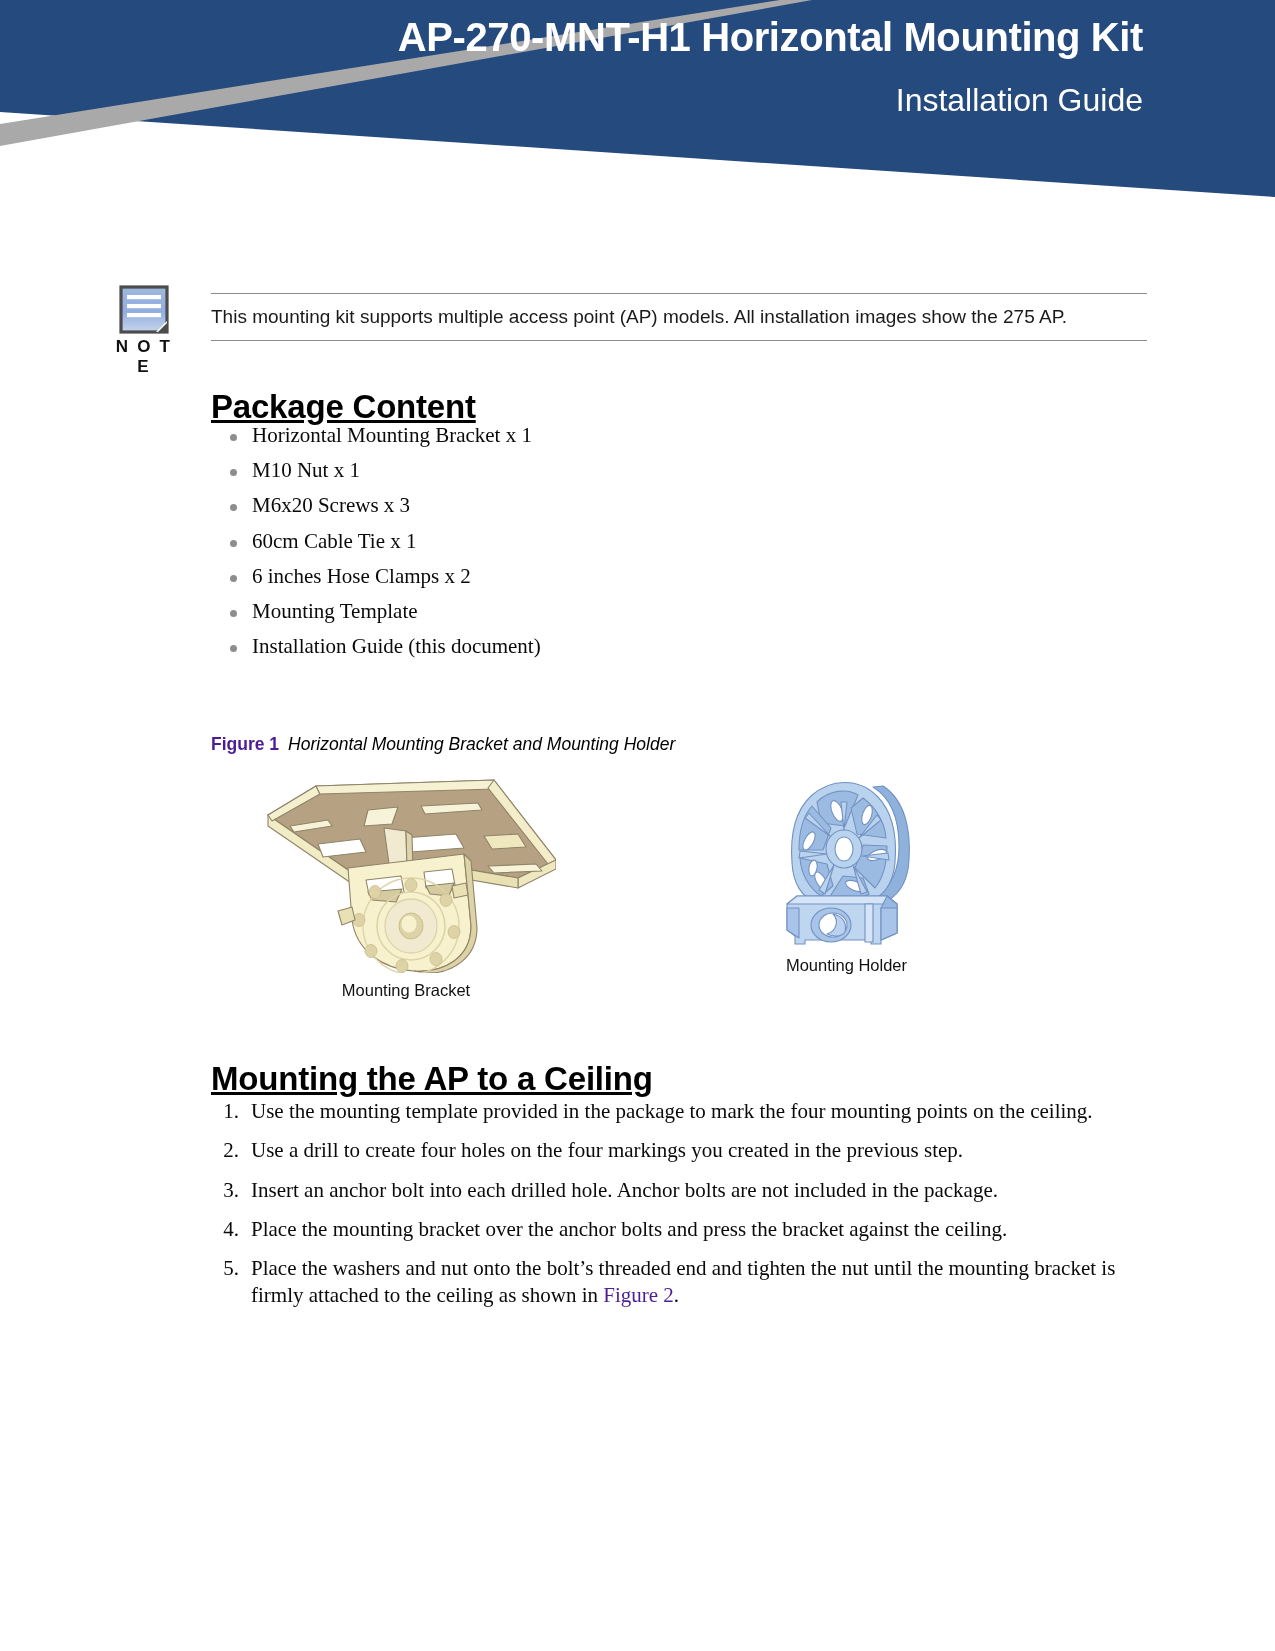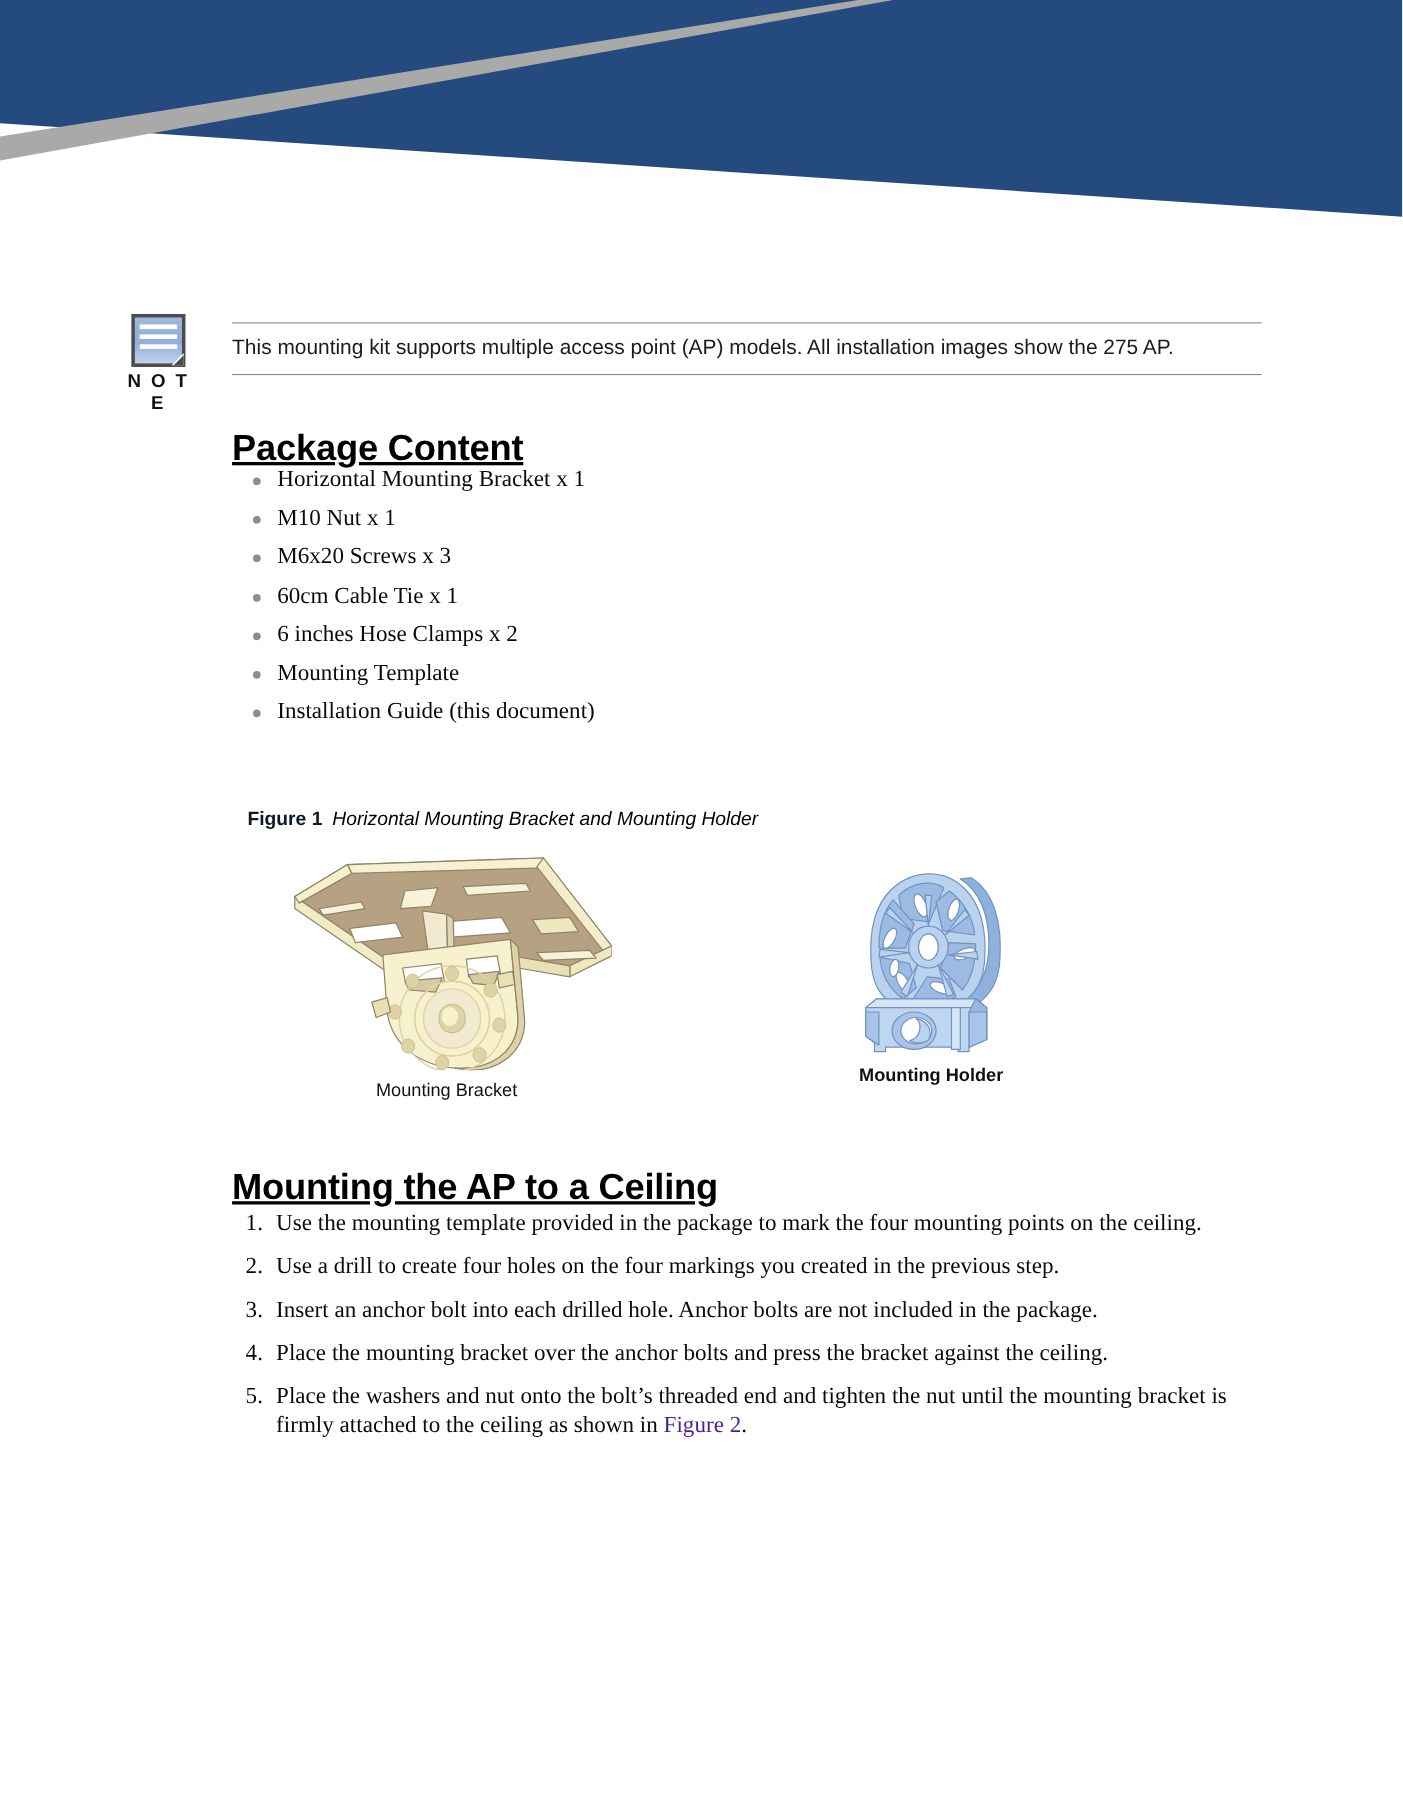--- a/index.html
+++ b/index.html
@@ -150,40 +150,39 @@
   .figure-caption {
     position: absolute;
     left: 211px;
     top: 524px;
     font-family: "Liberation Sans", sans-serif;
     font-size: 17.5px;
     white-space: nowrap;
   }
   .figure-caption .fig-num {
     font-weight: bold;
-    color: #0f172a;
-    margin-left: 14px;
+    color: #4c1d95;
   }
   .figure-caption .fig-title {
     font-style: italic;
     color: #000;
     margin-left: 9px;
   }
 
   
   .figure-area {
     position: absolute;
     left: 211px;
     top: 558px;
     width: 940px;
     height: 250px;
   }
   .fig-item { position: absolute; }
   .fig-bracket { left: 45px;  top: 0px; }
-  .fig-holder  { left: 548px; top: 12px; font-weight: bold; }
+  .fig-holder  { left: 548px; top: 0px; }
   .fig-label {
     font-family: "Liberation Sans", sans-serif;
     font-size: 16.5px;
     color: #111111;
     text-align: center;
     margin-top: 4px;
   }
 
   
   .num-list {
@@ -222,20 +221,24 @@
 
   <div class="header-band">
     <svg class="header-svg" width="1275" height="210" viewBox="0 0 1275 210">
 
       <polygon points="0,0 1275,0 1275,197 0,112" fill="#254a7d"></polygon>
 
       <polygon points="780,0 812,0 0,146 0,124" fill="#a9a9a9"></polygon>
 
       <polygon points="1275,197 1275,210 1180,210" fill="#ffffff"></polygon>
     </svg>
+    <div class="header-text">
+      <div class="header-title">AP-270-MNT-H1 Horizontal Mounting Kit</div>
+      <div class="header-subtitle">Installation Guide</div>
+    </div>
   </div>
 
   <div class="content">
 
     <div class="note-block">
       <div class="note-icon-wrap">
         <svg class="note-icon" viewBox="0 0 52 50">
           <defs>
             <linearGradient id="noteGrad" x1="0" y1="0" x2="0" y2="1">
               <stop offset="0%" stop-color="#9fb8dd"></stop>

